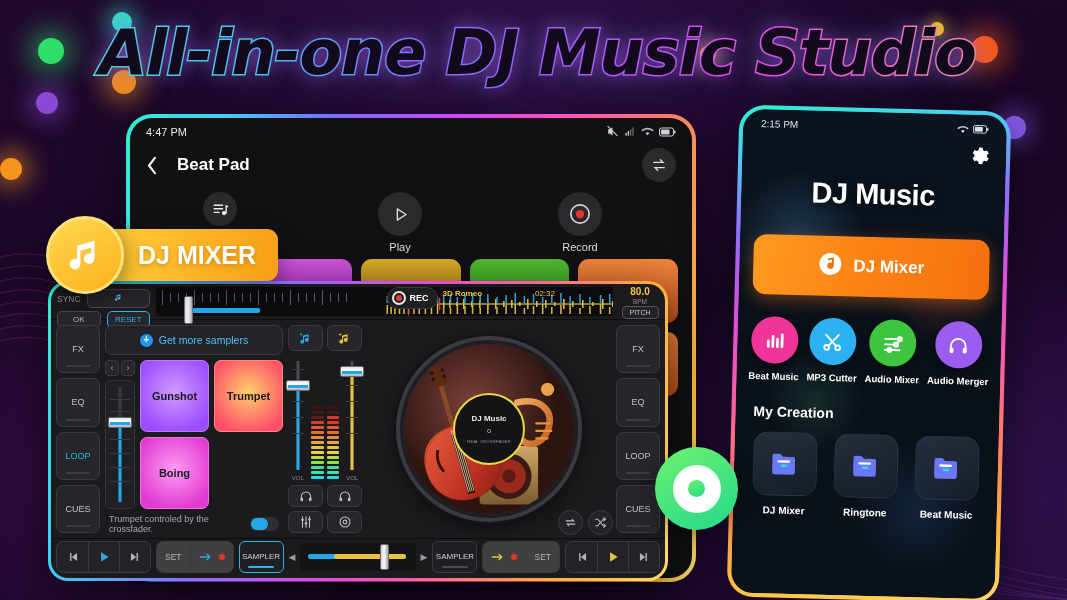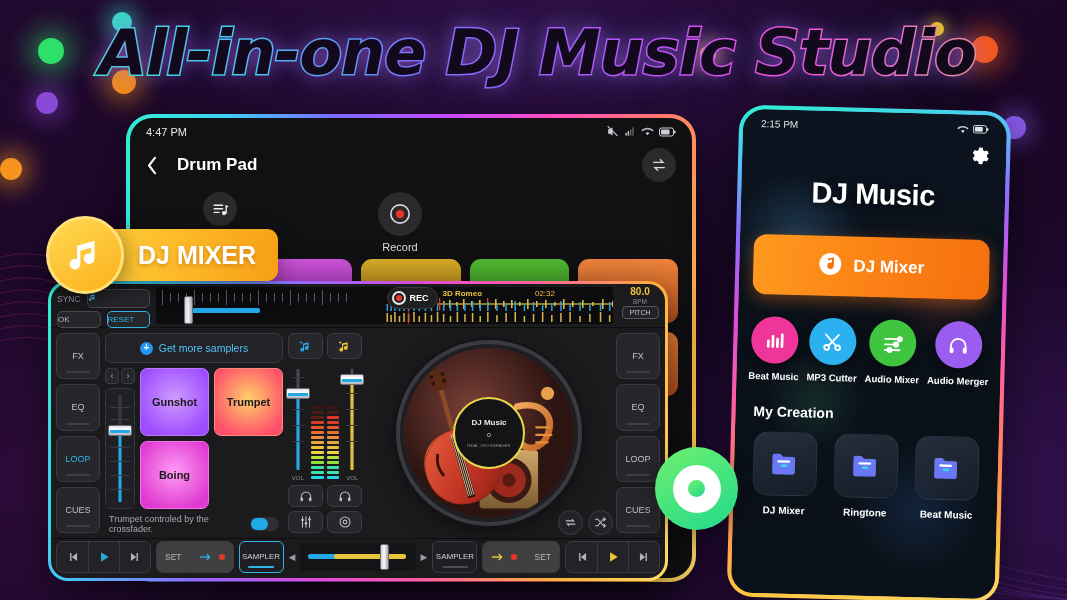--- a/index.html
+++ b/index.html
@@ -86,25 +86,25 @@
     display:flex; align-items:center; justify-content:center;
     border:1px solid rgba(255,255,255,.06); }
   .folder-label { color:#fff; font-size:10px; font-weight:bold; }
   
   #mixer { position:absolute; left:48px; top:281px; width:620px; height:300px;
     border-radius:20px; padding:3px; z-index:14;
     background:linear-gradient(110deg,#2ff0d0 0%,#3fc9f5 16%,#8f6cff 34%,#e14bd8 52%,#ff5fa0 66%,#ffb03c 84%,#ffd96b 100%);
     box-shadow:0 14px 44px rgba(0,0,0,.6); }
   #mixer-inner { width:100%; height:100%; border-radius:17px; background:#1b1b1e; overflow:hidden;
     display:flex; flex-direction:column; }
-  .mx-top { display:flex; height:44px; border-bottom:1px solid #0e0e10; }
+  .mx-top { display:flex; height:36px; border-bottom:1px solid #0e0e10; }
   .mx-sync { width:105px; padding:5px 6px; display:flex; flex-direction:column; gap:3px; }
   .mx-sync-row { display:flex; align-items:center; gap:6px; }
   .mini-btn { border:1px solid #4a4a50; border-radius:5px; background:#27272b;
-    color:#b9b9c0; font-size:8px; padding:3px 0; text-align:left; flex:1; }
+    color:#b9b9c0; font-size:8px; padding:3px 0; text-align:center; flex:1; }
   .mini-btn.cyan { border-color:#2fb4e8; color:#2fb4e8; }
   .ruler { flex:1; background:#0c0c0e; position:relative; margin:3px 0; border-radius:3px; }
   .tick { position:absolute; width:1px; background:#5a5a62; top:6px; height:9px; }
   .tick.tall { top:3px; height:15px; }
   .ruler-bar { position:absolute; height:5px; background:#22a8e8; border-radius:2px; top:21px; }
   .ruler-knob { position:absolute; width:9px; height:28px; top:9px; border-radius:2px;
     background:linear-gradient(90deg,#d7d7dc,#f2f2f5 45%,#a9a9b0); border:1px solid #6c6c74; }
   .mx-wave { flex:1; position:relative; background:#0c0c0e; margin:3px 2px 3px 0; border-radius:3px; overflow:hidden; }
   .wv-title { position:absolute; left:58px; top:2px; color:#f0c23c; font-size:8px; font-weight:bold; z-index:3; }
   .wv-time { position:absolute; right:58px; top:2px; color:#f0c23c; font-size:8px; z-index:3; }
@@ -290,38 +290,46 @@
             <rect x="1" y="1" width="28" height="16" rx="4" fill="none" stroke="#cfcfd6" stroke-width="2"></rect>
             <rect x="4" y="4" width="17" height="10" rx="2" fill="#cfcfd6"></rect>
             <rect x="30" y="6" width="3" height="6" rx="1.5" fill="#cfcfd6"></rect>
           </svg>
       </span>
     </div>
     <div class="appbar">
       <svg width="13" height="19" viewBox="0 0 14 22" fill="none" stroke="#fff" stroke-width="2.4" stroke-linecap="round" stroke-linejoin="round">
           <path d="M10 2L3 11l7 9"></path>
         </svg>
-      <span class="appbar-title">Drum Pad</span>
+      <span class="appbar-title">Beat Pad</span>
       <span style="margin-left:auto" class="round-btn">
         <svg width="16" height="16" viewBox="0 0 24 24" fill="none" stroke="#ddd" stroke-width="2" stroke-linecap="round">
             <path d="M4 8h14l-4-4"></path>
             <path d="M20 16H6l4 4"></path>
           </svg>
       </span>
     </div>
     <div class="transport-row">
       <div class="tr-item" style="width:180px">
         <span class="round-btn">
           <svg width="17" height="17" viewBox="0 0 24 24" fill="none" stroke="#eee" stroke-width="1.9" stroke-linecap="round">
               <path d="M3 6h12M3 11h12M3 16h7"></path>
               <circle cx="17" cy="17" r="3" fill="#eee" stroke="none"></circle>
               <path d="M20 17V7l2 1"></path>
             </svg>
         </span>
         <span></span>
+      </div>
+      <div class="tr-item" style="width:180px">
+        <span class="round-btn" style="width:44px;height:44px">
+          <svg width="19" height="19" viewBox="0 0 24 24" fill="none" stroke="#d8d8dc" stroke-width="1.8" stroke-linejoin="round">
+              <path d="M8 5l11 7-11 7z"></path>
+            </svg>
+        </span>
+        <span>Play</span>
       </div>
       <div class="tr-item" style="width:180px">
         <span class="round-btn" style="width:44px;height:44px">
           <svg width="22" height="22" viewBox="0 0 24 24">
               <circle cx="12" cy="12" r="10" fill="none" stroke="#d8d8dc" stroke-width="1.8"></circle>
               <circle cx="12" cy="12" r="4.5" fill="#e8352a"></circle>
             </svg>
         </span>
         <span>Record</span>
       </div>

